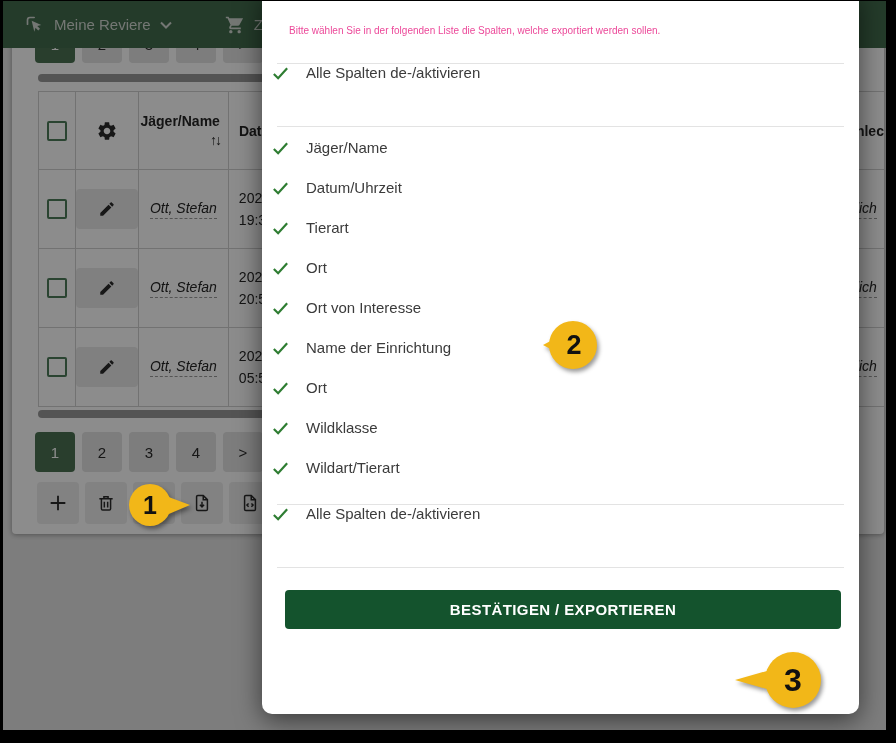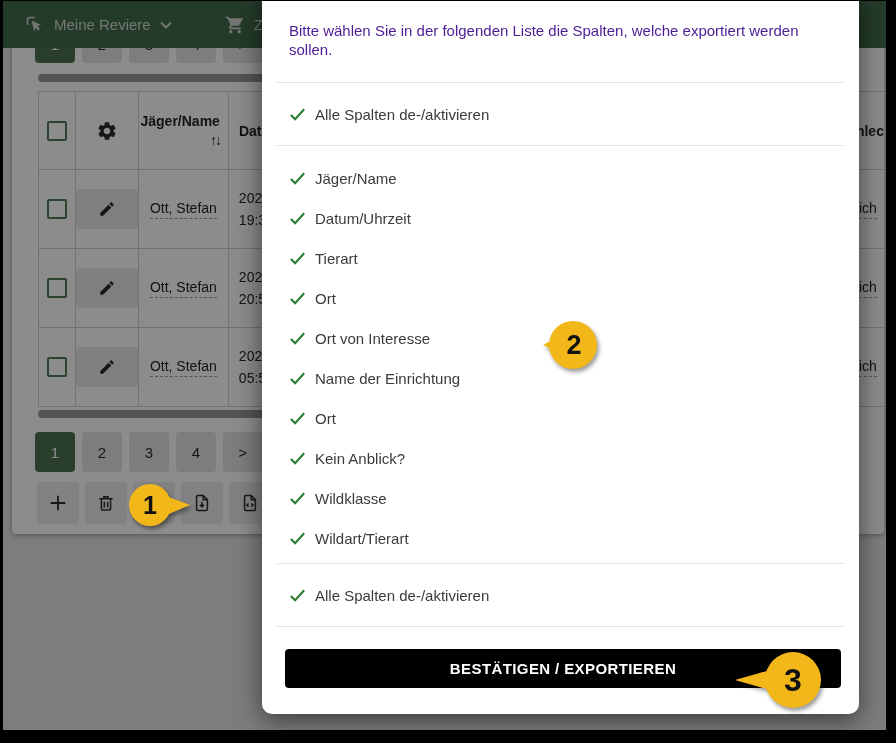--- a/index.html
+++ b/index.html
@@ -38,41 +38,41 @@
   .trow.head .tcell { height:78px; font-weight:bold; }
   .trow.body .tcell { height:79px; }
   .c1 { width:37px; } .c2 { width:63px; } .c3 { width:90px; }
   .c4 { width:120px; align-items:center; justify-content:center; flex-direction:column; row-gap:4px; }
   .trow .c4 { align-items:flex-start; padding-left:10px; }
   .c5 { width:470px; } .c6 { width:116px; justify-content:flex-start; padding-left:30px; }
   .hdr-sort { display:block; text-align:right; font-weight:bold; letter-spacing:-2px; margin-top:3px; cursor:pointer; }
   .cbx { width:20px; height:20px; border:2px solid #4E7D59; border-radius:2px; background:transparent; cursor:pointer; }
   .editbtn { width:64px; height:40px; background:#e9e9e9; border:none; border-radius:4px;
              display:flex; align-items:center; justify-content:center; cursor:pointer; }
-  .dashed { border-bottom:1px dashed #9a9a9a; padding-bottom:2px; }
+  .dashed { border-bottom:1px dashed #9a9a9a; padding-bottom:2px;font-style:italic; }
   .datecell div { line-height:18px; }
 
   .toolbar { position:absolute; left:25px; top:443px; display:flex; gap:6px; }
   .tbtn { width:42px; height:42px; background:#ededed; border:none; border-radius:4px;
           display:flex; align-items:center; justify-content:center; font-size:24px; color:#2b2b2b; cursor:pointer; }
 
   
   .overlay { position:absolute; inset:0; background:rgba(0,0,0,.45); z-index:50; }
   .modal { position:absolute; left:259px; top:-10px; width:597px; height:723px; background:#fff;
            border-radius:0 0 10px 10px; box-shadow:0 6px 26px rgba(0,0,0,.55); z-index:60; overflow:hidden; }
-  .m-intro { margin:30px 24px 0 27px; font-size:15px; color:#4c1d95; line-height:19px; }
+  .m-intro { margin:30px 24px 0 27px; font-size:10px; color:#ec4899; line-height:19px; }
   .m-hr { border-top:1px solid #e3e3e3; margin:0 15px; height:0; }
   .m-hr.h1 { margin-top:23px; }
-  .m-row { display:flex; align-items:center; padding-left:26px; gap:8px; cursor:pointer; }
+  .m-row { display:flex; align-items:flex-start; padding-left:9px; gap:16px; cursor:pointer; }
   .m-row .lbl { font-size:15px; color:#3b3b3b; }
   .m-toggle { height:62px; }
   .m-list { padding-top:12px; }
   .m-list .m-row { height:40px; }
   .chk { width:19px; height:19px; flex:0 0 aupx; }
-  .confirm { display:block; margin:22px 18px 0 23px; width:556px; height:39px; background:#000000; border:none;
+  .confirm { display:block; margin:22px 18px 0 23px; width:556px; height:39px; background:#14532d; border:none;
              border-radius:4px; color:#fff; font-family:inherit; font-size:15px; font-weight:bold; letter-spacing:.4px; cursor:pointer; }
 
   
   .badge { position:absolute; z-index:70; filter:drop-shadow(2px 3px 2px rgba(0,0,0,.4)); }
   .badge text { font-family:"Liberation Sans", sans-serif; font-weight:bold; fill:#111; }
   .b1 { left:119px; top:481px; } .b2 { left:537px; top:318px; } .b3 { left:730px; top:649px; }
 </style>
 </head>
 <body>
 
@@ -291,26 +291,20 @@
           <svg class="chk" width="19" height="19" viewBox="0 0 20 20">
             <polyline points="3,10.5 7.5,15 17,4.5" fill="none" stroke="#2E7D32" stroke-width="2.3"></polyline>
           </svg>
           <span class="lbl">Name der Einrichtung</span>
         </div>
       <div class="m-row">
           <svg class="chk" width="19" height="19" viewBox="0 0 20 20">
             <polyline points="3,10.5 7.5,15 17,4.5" fill="none" stroke="#2E7D32" stroke-width="2.3"></polyline>
           </svg>
           <span class="lbl">Ort</span>
-        </div>
-      <div class="m-row">
-          <svg class="chk" width="19" height="19" viewBox="0 0 20 20">
-            <polyline points="3,10.5 7.5,15 17,4.5" fill="none" stroke="#2E7D32" stroke-width="2.3"></polyline>
-          </svg>
-          <span class="lbl">Kein Anblick?</span>
         </div>
       <div class="m-row">
           <svg class="chk" width="19" height="19" viewBox="0 0 20 20">
             <polyline points="3,10.5 7.5,15 17,4.5" fill="none" stroke="#2E7D32" stroke-width="2.3"></polyline>
           </svg>
           <span class="lbl">Wildklasse</span>
         </div>
       <div class="m-row">
           <svg class="chk" width="19" height="19" viewBox="0 0 20 20">
             <polyline points="3,10.5 7.5,15 17,4.5" fill="none" stroke="#2E7D32" stroke-width="2.3"></polyline>

